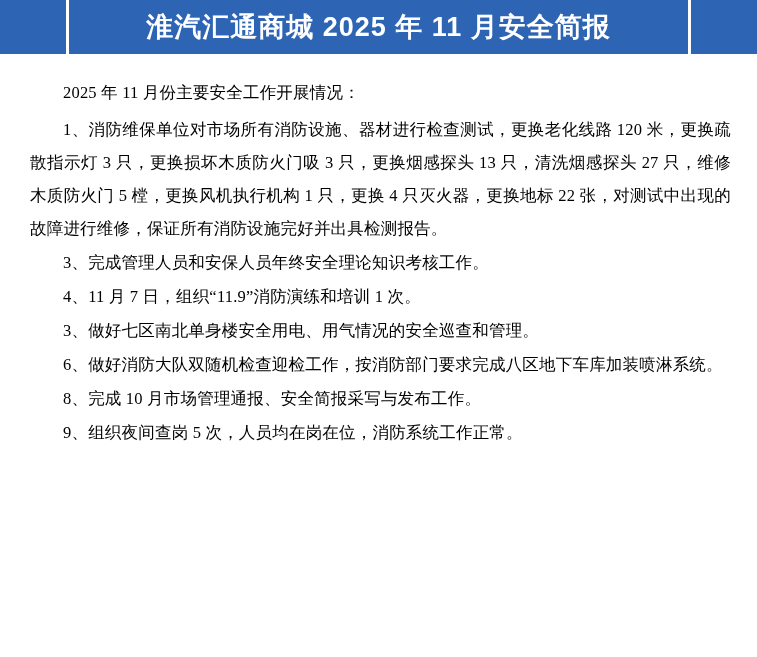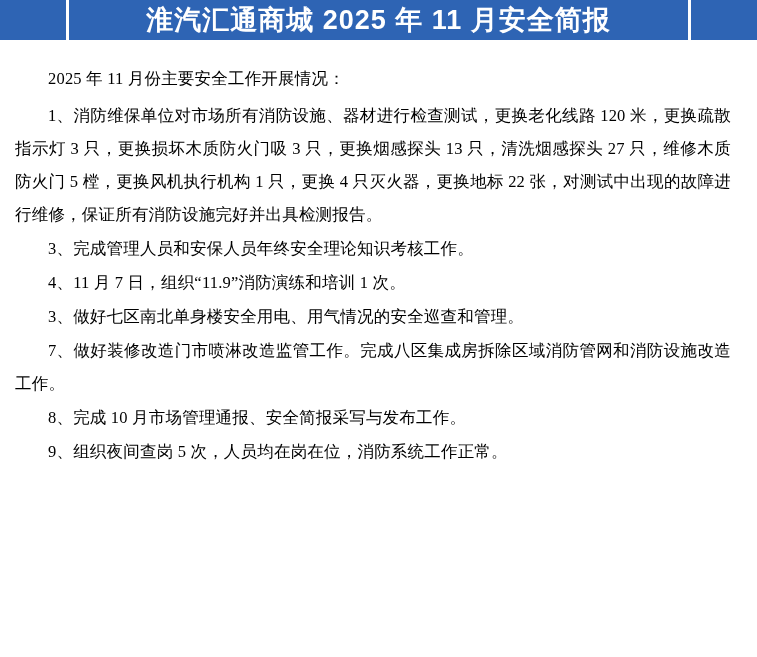--- a/index.html
+++ b/index.html
@@ -15,21 +15,21 @@
   }
   .page {
     position: relative;
     width: 757px;
     height: 657px;
     box-sizing: border-box;
   }
   
   .banner {
     position: relative;
-    height: 40px;
+    height: 54px;
     display: flex;
     align-items: stretch;
   }
   .banner-left-cap {
     width: 66px;
     background: #2e64b4;
     flex: 0 0 auto;
   }
   .banner-center {
     flex: 1 1 auto;
@@ -49,21 +49,21 @@
   .banner-title {
     color: #ffffff;
     font-family: "Liberation Sans", "DejaVu Sans", sans-serif;
     font-size: 27px;
     font-weight: bold;
     letter-spacing: 1px;
     white-space: nowrap;
   }
   
   .content {
-    padding: 22px 26px 0 15px;
+    padding: 22px 26px 0 30px;
     box-sizing: border-box;
   }
   .para {
     font-size: 16.5px;
     line-height: 33px;
     color: #000000;
     text-indent: 2em;
     text-align: justify;
     margin: 0 0 1px 0;
     font-family: "Liberation Serif", "DejaVu Serif", serif;
@@ -85,18 +85,18 @@
     </div>
     <div class="banner-right-cap"></div>
   </div>
 
   <div class="content">
     <p class="para first">2025 年 11 月份主要安全工作开展情况：</p>
     <p class="para">1、消防维保单位对市场所有消防设施、器材进行检查测试，更换老化线路 120 米，更换疏散指示灯 3 只，更换损坏木质防火门吸 3 只，更换烟感探头 13 只，清洗烟感探头 27 只，维修木质防火门 5 樘，更换风机执行机构 1 只，更换 4 只灭火器，更换地标 22 张，对测试中出现的故障进行维修，保证所有消防设施完好并出具检测报告。</p>
     <p class="para">3、完成管理人员和安保人员年终安全理论知识考核工作。</p>
     <p class="para">4、11 月 7 日，组织“11.9”消防演练和培训 1 次。</p>
     <p class="para">3、做好七区南北单身楼安全用电、用气情况的安全巡查和管理。</p>
-    <p class="para">7、做好装修改造门市喷淋改造监管工作。完成八区集成房拆除区域消防管网和消防设施改造工作。</p>
+    <p class="para">6、做好消防大队双随机检查迎检工作，按消防部门要求完成八区地下车库加装喷淋系统。</p>
     <p class="para">8、完成 10 月市场管理通报、安全简报采写与发布工作。</p>
     <p class="para">9、组织夜间查岗 5 次，人员均在岗在位，消防系统工作正常。</p>
   </div>
 
 </div>
 
 </body></html>

